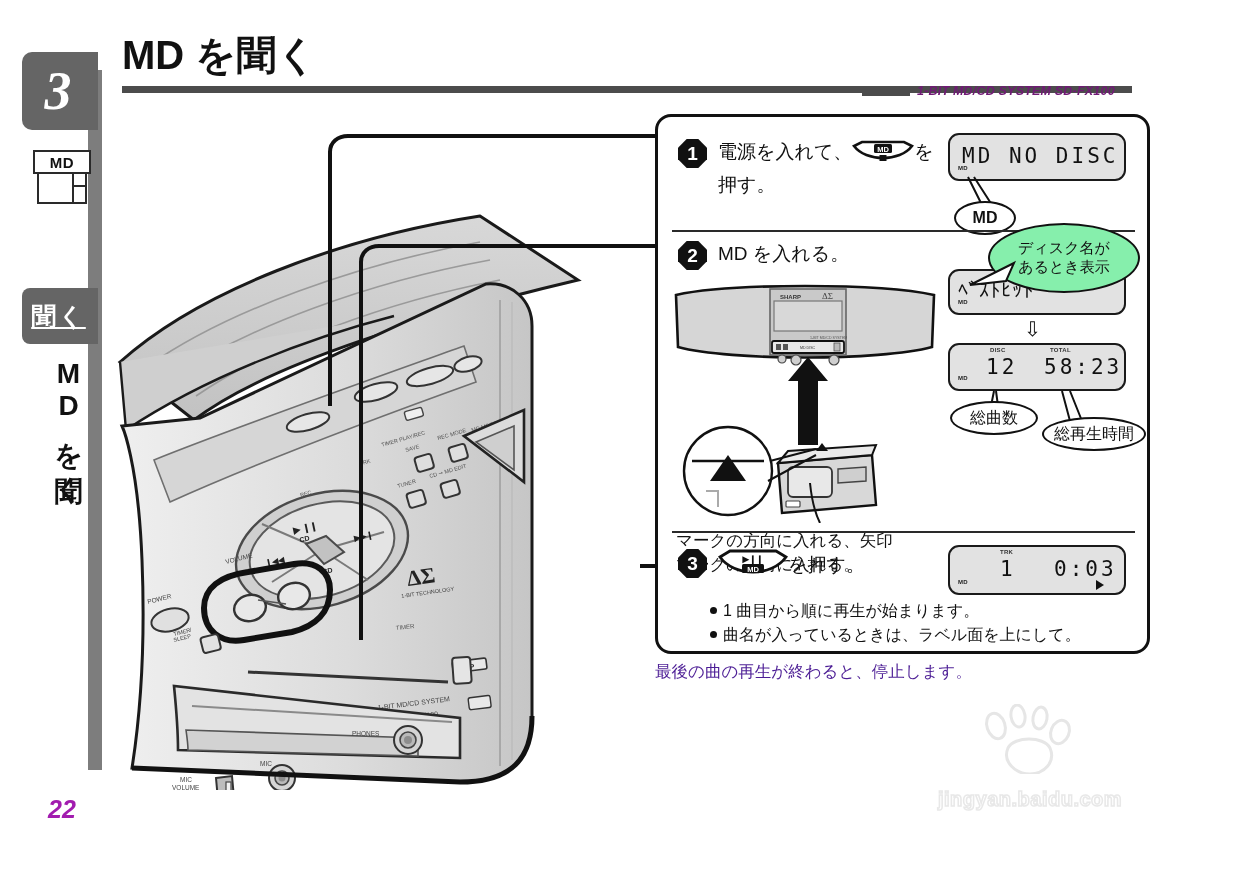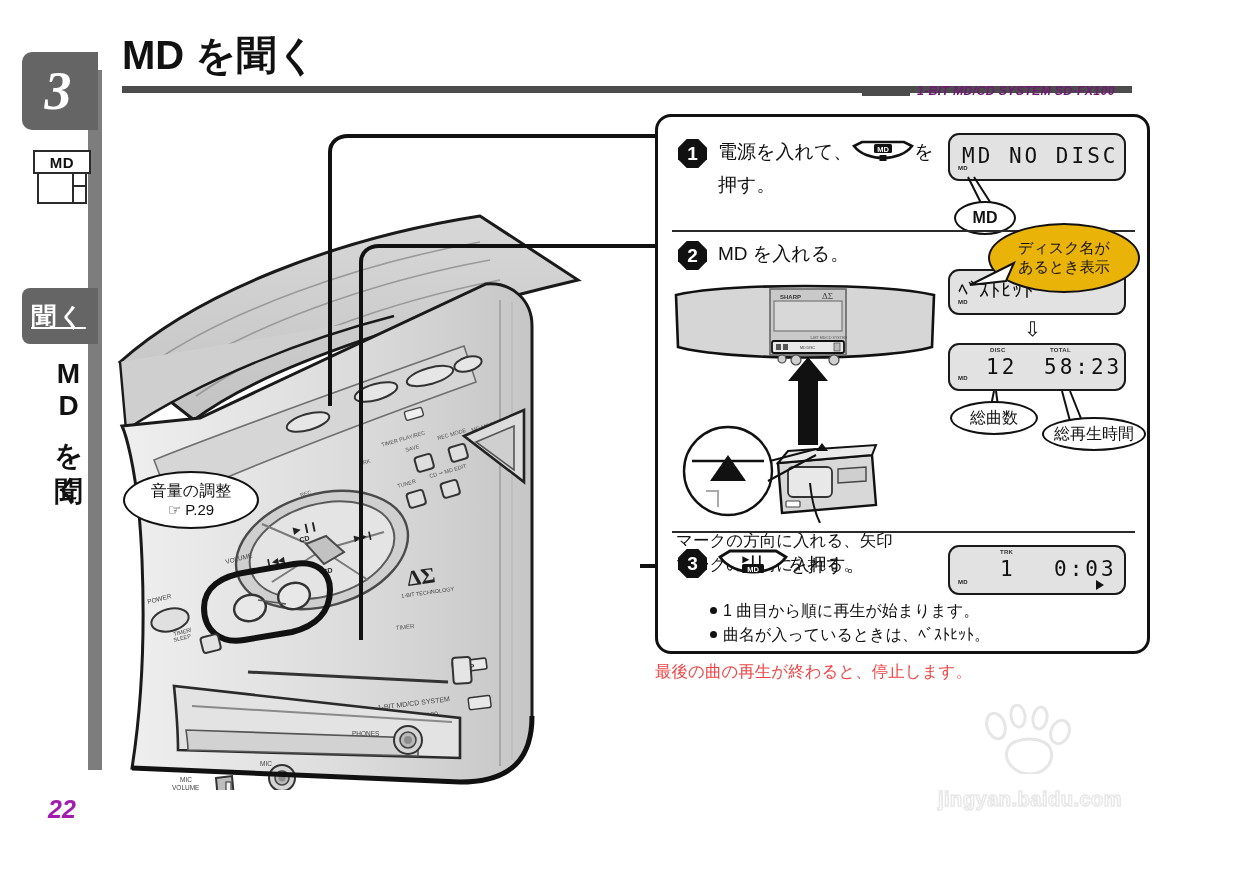--- a/index.html
+++ b/index.html
@@ -258,39 +258,39 @@
     display: flex; align-items: center; justify-content: center;
     font-size: 16px;
     color: #111;
     text-align: center;
     line-height: 1.15;
   }
   .bubble-note {
     position: absolute;
     border: 2px solid #111;
     border-radius: 50%;
-    background: #eab308;
+    background: #86efac;
     display: flex; align-items: center; justify-content: center;
     font-size: 15px;
     color: #111;
     text-align: center;
     line-height: 1.25;
   }
   .caption {
     position: absolute;
     font-size: 16.5px;
     color: #111;
     line-height: 1.45;
     white-space: nowrap;
   }
   .footer-note {
     position: absolute;
     left: 655px; top: 661px;
     font-size: 16.5px;
-    color: #ef4444;
+    color: #4c1d95;
     white-space: nowrap;
   }
 
   
   .watermark {
     position: absolute;
     left: 928px; top: 706px;
     width: 300px; height: 120px;
     pointer-events: none;
   }
@@ -484,27 +484,20 @@
 
   <svg class="leaders" style="position:absolute;left:0;top:0;width:1247px;height:886px;pointer-events:none;">
 
     <path d="M330,406 L330,152 C330,142 338,136 348,136 L655,136" fill="none" stroke="#111" stroke-width="4" stroke-linejoin="round"></path>
 
     <path d="M361,640 L361,262 C361,252 369,246 379,246 L655,246" fill="none" stroke="#111" stroke-width="4" stroke-linejoin="round"></path>
 
     <path d="M655,566 L640,566" fill="none" stroke="#111" stroke-width="4"></path>
   </svg>
 
-  <div class="ellipse-label" style="left:123px; top:471px; width:136px; height:58px; flex-direction:column;">
-    <span>音量の調整</span>
-    <span style="display:flex;align-items:center;gap:4px;font-size:15px;">
-      <span>☞</span>
-      <span>P.29</span>
-    </span>
-  </div>
 
   <div class="steps-box-shadow"></div>
   <div class="steps-box">
 
     <div class="badge" style="left:20px; top:22px;">1</div>
     <div class="step-text" style="left:60px; top:22px;">
       <span>電源を入れて、</span><span class="fankey">
         <svg width="62" height="28" viewBox="0 0 62 28">
           <path d="M2,6 C14,22 48,22 60,6 L52,2 L10,2 Z" fill="#fff" stroke="#111" stroke-width="2.6"></path>
           <rect x="22" y="4" width="18" height="9" rx="1.5" fill="#111"></rect>
@@ -621,21 +614,21 @@
     <div class="lcd" style="left:290px; top:428px; width:178px; height:50px;">
       <div class="lcd-md-ind" style="left:8px; top:32px; font-size:6px;">MD</div>
     </div>
     <div class="lcd-tiny" style="left:342px; top:432px;">TRK</div>
     <div class="lcd-main" style="left:342px; top:440px;">1</div>
     <div class="lcd-main" style="left:396px; top:440px;">0:03</div>
     <div class="lcd-play-tri" style="left:438px; top:463px;"></div>
 
     <div class="bullet-list" style="left:52px; top:482px;">
       <div><span class="dot"></span><span>1 曲目から順に再生が始まります。</span></div>
-      <div><span class="dot"></span><span>曲名が入っているときは、ﾍﾞｽﾄﾋｯﾄ。</span></div>
+      <div><span class="dot"></span><span>曲名が入っているときは、ラベル面を上にして。</span></div>
     </div>
   </div>
 
   <div class="footer-note">最後の曲の再生が終わると、停止します。</div>
 
   <div class="watermark">
     <svg style="position:absolute;left:44px;top:-2px;width:120px;height:70px;">
       <ellipse cx="24" cy="22" rx="9" ry="13" transform="rotate(-18 24 22)" fill="none" stroke="#e6e6e6" stroke-width="3"></ellipse>
       <ellipse cx="46" cy="12" rx="7" ry="11" transform="rotate(-8 46 12)" fill="none" stroke="#e6e6e6" stroke-width="3"></ellipse>
       <ellipse cx="68" cy="14" rx="7" ry="11" transform="rotate(10 68 14)" fill="none" stroke="#e6e6e6" stroke-width="3"></ellipse>

